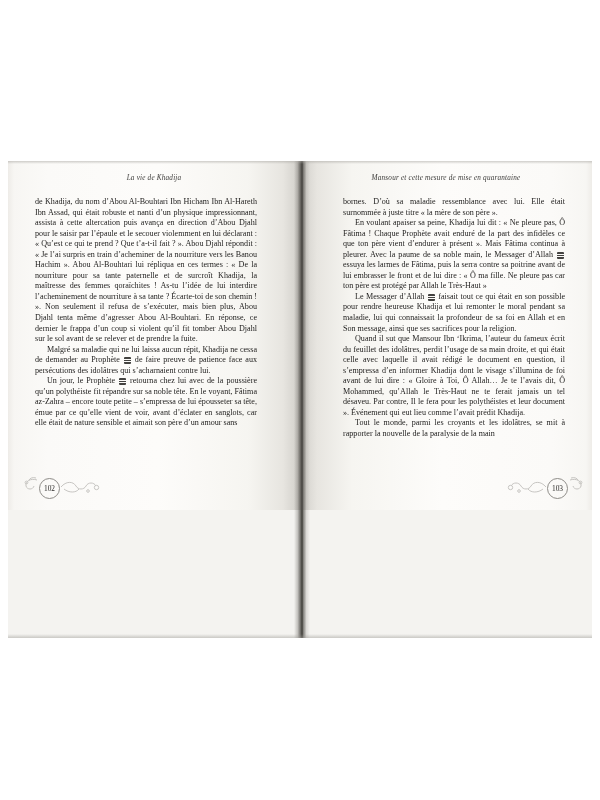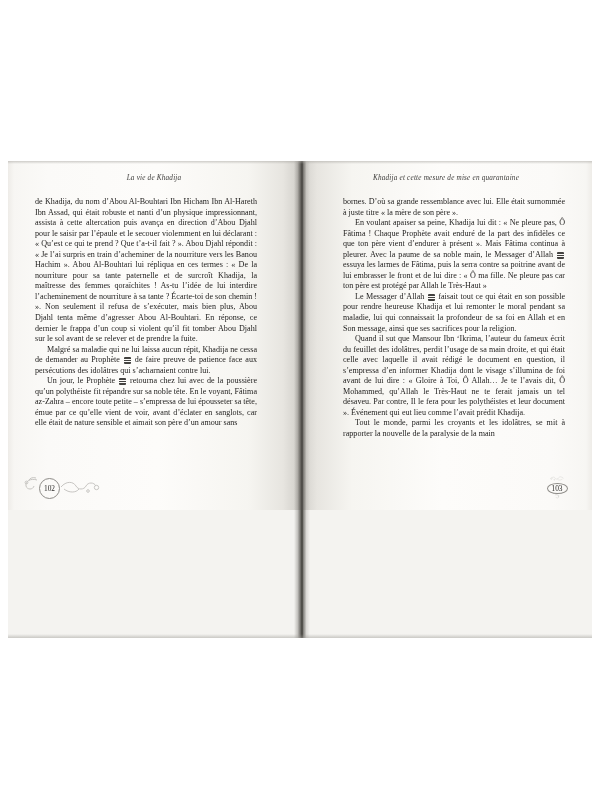--- a/index.html
+++ b/index.html
@@ -143,21 +143,21 @@
 
   
   .folio {
     position: absolute;
     bottom: 9px;
     display: flex;
     align-items: center;
     height: 26px;
   }
   .folio.left  { left: 15px;  flex-direction: row; }
-  .folio.right { right: 15px; flex-direction: column; }
+  .folio.right { right: 8px; flex-direction: row; }
 
   .folio-num {
     position: relative;
     width: 19px;
     height: 19px;
     border: 1px solid #8e8c88;
     border-radius: 50%;
     display: flex;
     align-items: center;
     justify-content: center;
@@ -199,24 +199,24 @@
           <path d="M4 12 C9 16, 16 16, 19 12"></path>
           <circle cx="36.5" cy="10.5" r="2.2"></circle>
           <circle cx="28" cy="14" r="1.3"></circle>
         </svg>
       </div>
 
     </div>
 
     <div class="leaf right">
 
-      <div class="running-head">Khadija et cette mesure de mise en quarantaine</div>
+      <div class="running-head">Mansour et cette mesure de mise en quarantaine</div>
 
       <div class="textblock">
-        <p class="noindent">bornes. D’où sa grande ressemblance avec lui. Elle était surnommée à juste titre « la mère de son père ».</p>
+        <p class="noindent">bornes. D’où sa maladie ressemblance avec lui. Elle était surnommée à juste titre « la mère de son père ».</p>
         <p>En voulant apaiser sa peine, Khadija lui dit : « Ne pleure pas, Ô Fâtima ! Chaque Prophète avait enduré de la part des infidèles ce que ton père vient d’endurer à présent ». Mais Fâtima continua à pleurer. Avec la paume de sa noble main, le Messager d’Allah <span class="salawat"></span> essuya les larmes de Fâtima, puis la serra contre sa poitrine avant de lui embrasser le front et de lui dire : « Ô ma fille. Ne pleure pas car ton père est protégé par Allah le Très-Haut »</p>
         <p>Le Messager d’Allah <span class="salawat"></span> faisait tout ce qui était en son possible pour rendre heureuse Khadija et lui remonter le moral pendant sa maladie, lui qui connaissait la profondeur de sa foi en Allah et en Son message, ainsi que ses sacrifices pour la religion.</p>
         <p>Quand il sut que Mansour Ibn ‘Ikrima, l’auteur du fameux écrit du feuillet des idolâtres, perdit l’usage de sa main droite, et qui était celle avec laquelle il avait rédigé le document en question, il s’empressa d’en informer Khadija dont le visage s’illumina de foi avant de lui dire : « Gloire à Toi, Ô Allah… Je te l’avais dit, Ô Mohammed, qu’Allah le Très-Haut ne te ferait jamais un tel désaveu. Par contre, Il le fera pour les polythéistes et leur document ». Événement qui eut lieu comme l’avait prédit Khadija.</p>
         <p>Tout le monde, parmi les croyants et les idolâtres, se mit à rapporter la nouvelle de la paralysie de la main</p>
       </div>
 
       <div class="folio right">
         <svg class="flourish" width="40" height="22" viewBox="0 0 40 22">
           <path d="M39 10 C34 4, 27 4, 24 9 C22 13, 16 13, 14 9 C12 5, 6 5, 4 9"></path>
           <path d="M36 12 C31 16, 24 16, 21 12"></path>

